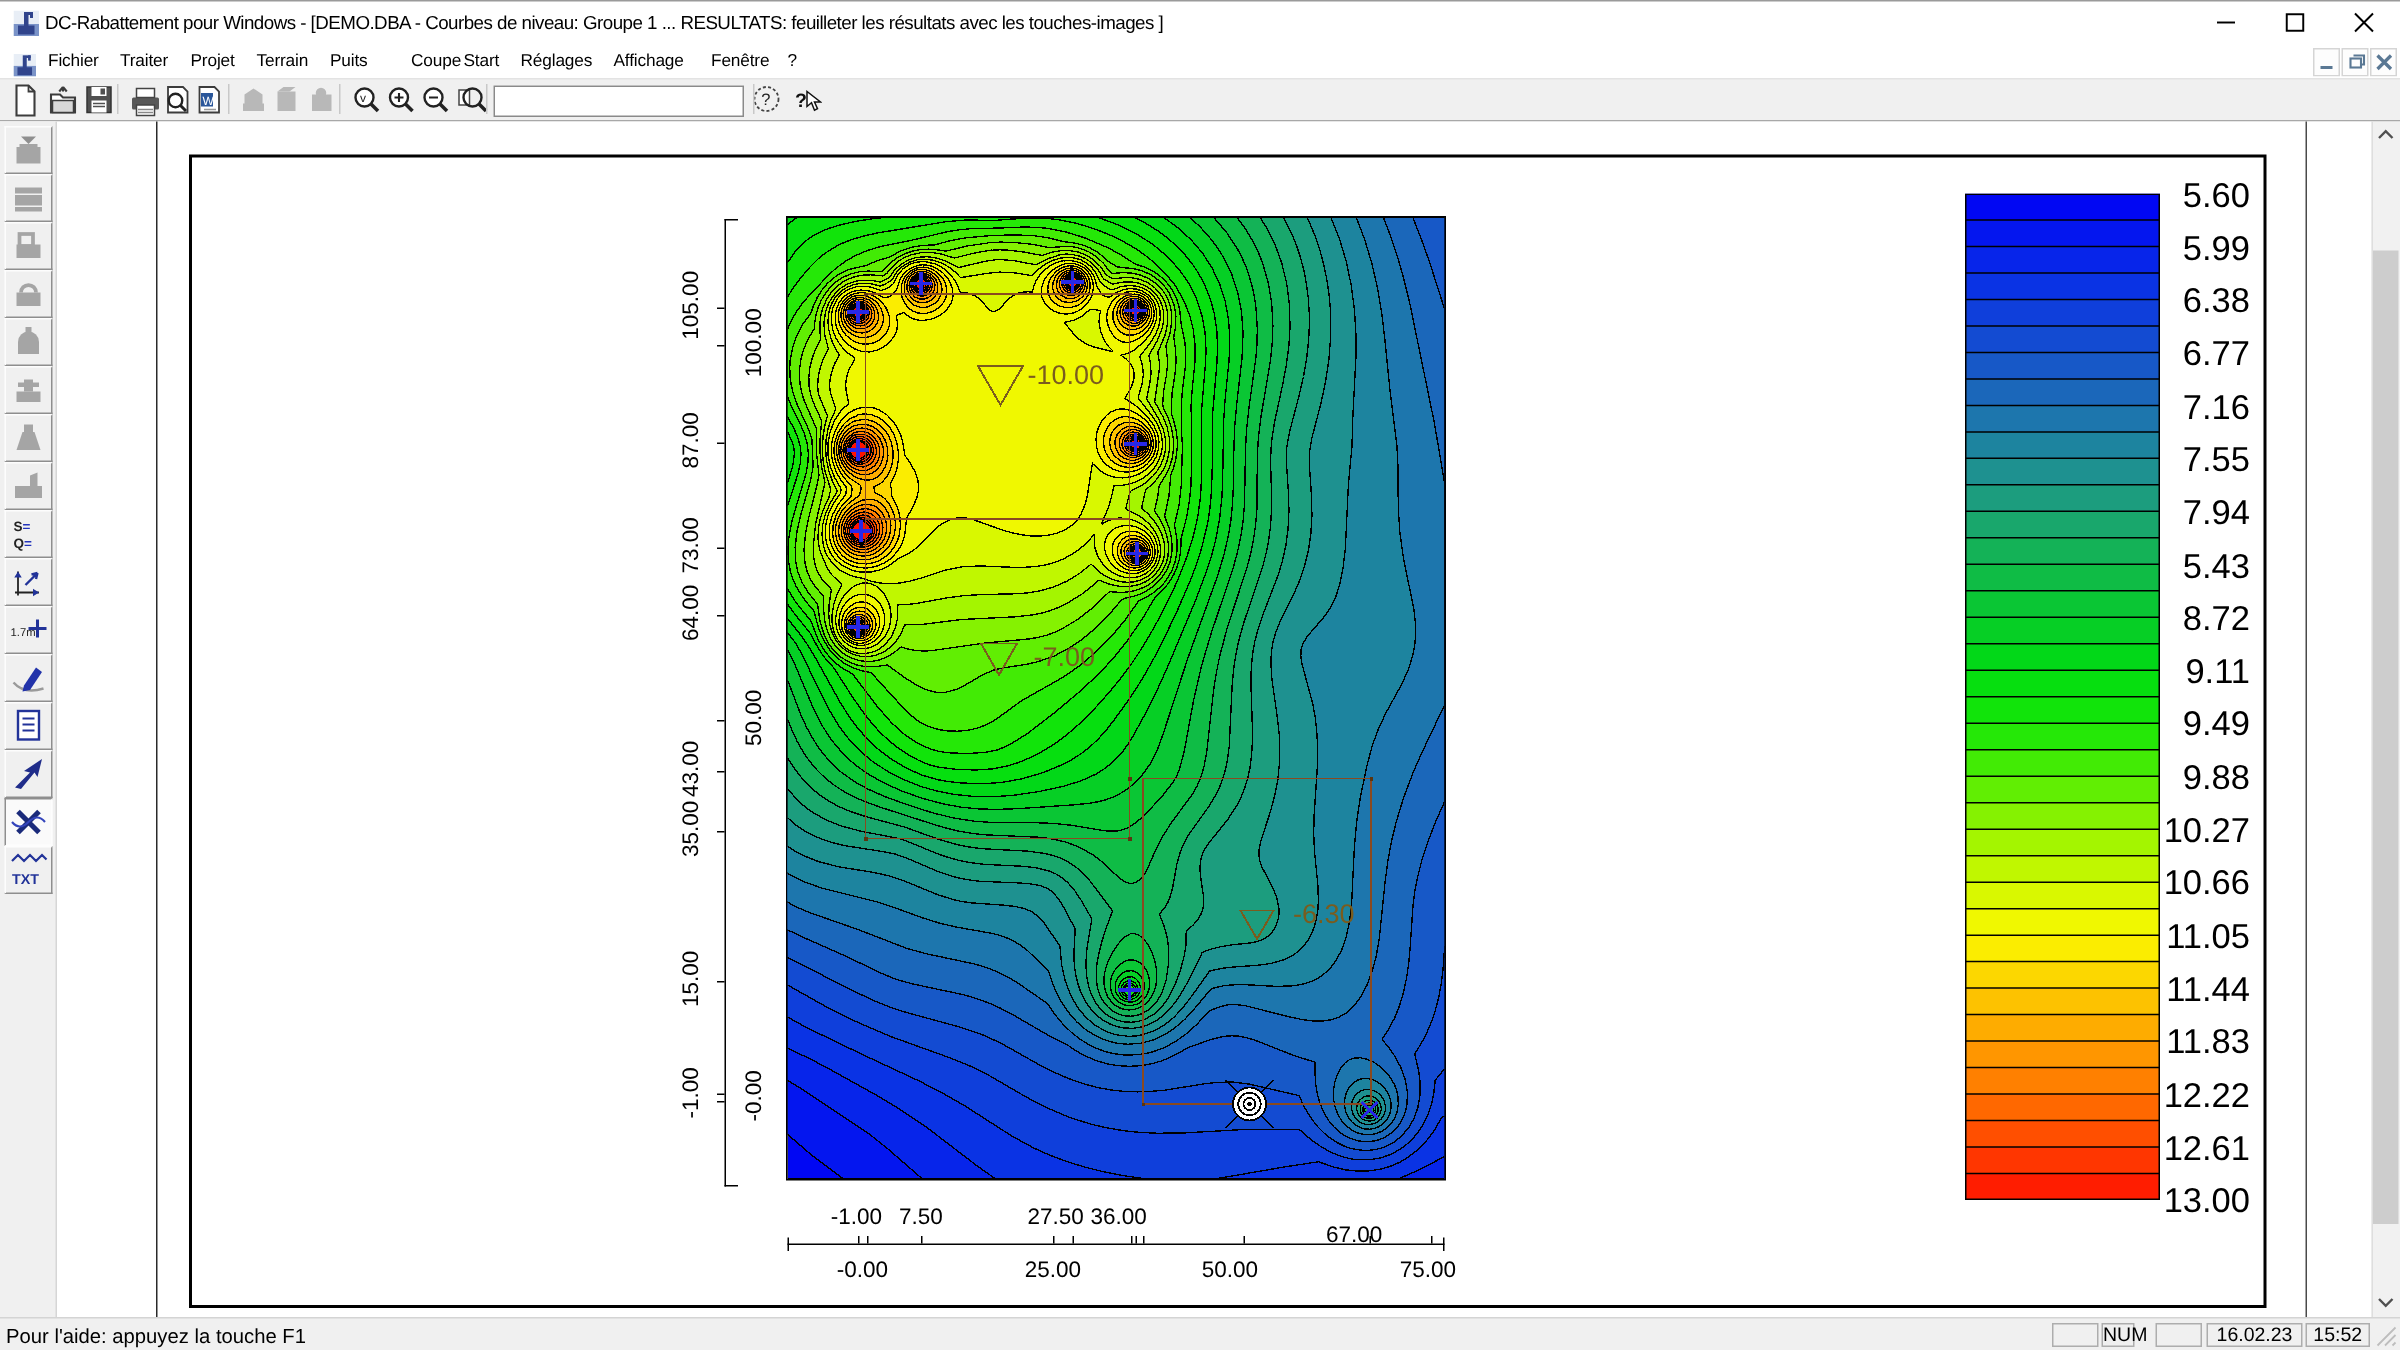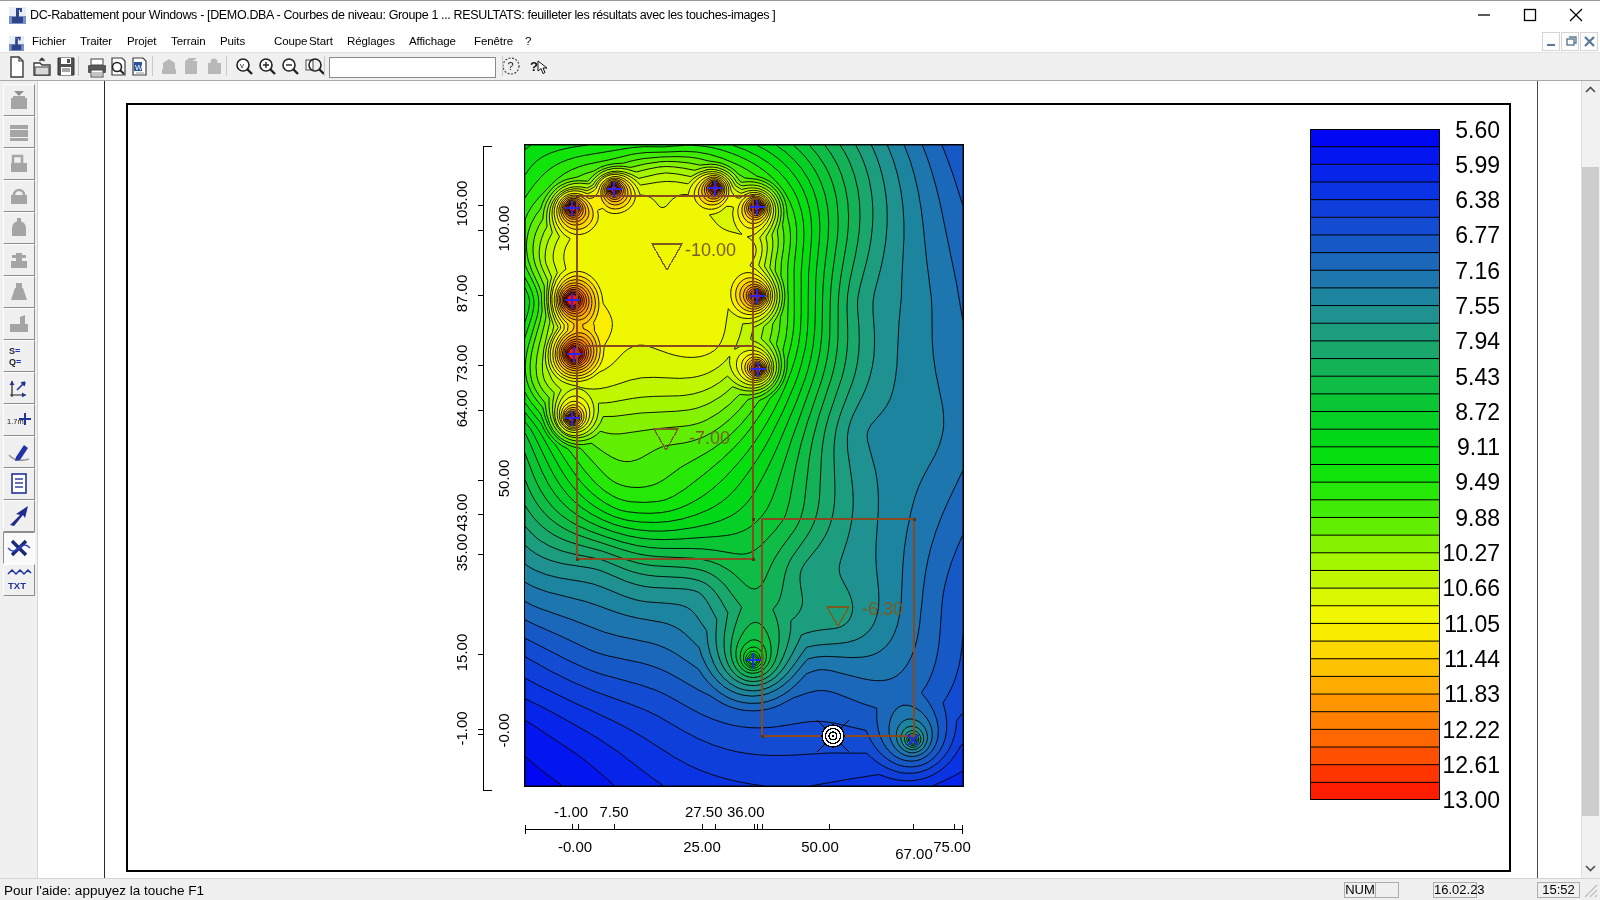--- a/index.html
+++ b/index.html
@@ -232,23 +232,23 @@
 <svg class="abs" style="left:1583px;top:84px" width="15" height="12" viewBox="0 0 15 12">
     <path d="M3 8 L7.5 3.5 L12 8" fill="none" stroke="#505050" stroke-width="1.6"></path>
   </svg>
 <div class="abs" id="sthumb"></div>
 <svg class="abs" style="left:1583px;top:862px" width="15" height="12" viewBox="0 0 15 12">
     <path d="M3 4 L7.5 8.5 L12 4" fill="none" stroke="#505050" stroke-width="1.6"></path>
   </svg>
 <div class="abs" id="statusbar"></div>
 <div class="abs" style="left:4px;top:883px;font-size:13.5px;color:#000">Pour l'aide: appuyez la touche F1</div>
 <div class="abs spanel" style="left:1368px;width:31px"></div>
-<div class="abs spanel" style="left:1344px;width:32px">NUM</div>
+<div class="abs spanel" style="left:1401px;width:22px">NUM</div>
 <div class="abs spanel" style="left:1437px;width:31px"></div>
-<div class="abs spanel" style="left:1433px;width:44px">16.02.23</div>
+<div class="abs spanel" style="left:1471px;width:64px">16.02.23</div>
 <div class="abs spanel" style="left:1537px;width:43px">15:52</div>
 <svg class="abs" style="left:1584px;top:884px" width="14" height="14" viewBox="0 0 14 14">
     <path d="M13 1 L1 13 M13 6 L6 13 M13 11 L11 13" stroke="#bdbdbd" stroke-width="1.2"></path>
   </svg>
 
 <div class="abs tick" style="left:525px;top:829px;width:438px;height:1px"></div>
 <div class="abs tick" style="left:525px;top:825px;width:1px;height:9px"></div>
 <div class="abs tick" style="left:962px;top:825px;width:1px;height:9px"></div>
 <div class="abs tick" style="left:571.5px;top:824px;width:1px;height:5px"></div>
 <div class="abs tick" style="left:578.0px;top:824px;width:1px;height:5px"></div>
@@ -258,21 +258,21 @@
 <div class="abs tick" style="left:753.5px;top:824px;width:1px;height:5px"></div>
 <div class="abs tick" style="left:757.0px;top:824px;width:1px;height:5px"></div>
 <div class="abs tick" style="left:762.0px;top:824px;width:1px;height:5px"></div>
 <div class="abs tick" style="left:828.5px;top:824px;width:1px;height:5px"></div>
 <div class="abs tick" style="left:912.5px;top:824px;width:1px;height:5px"></div>
 <div class="abs tick" style="left:954.0px;top:824px;width:1px;height:5px"></div>
 <div class="abs axlab" style="left:571px;top:803px;width:60px;text-align:center;margin-left:-30px">-1.00</div>
 <div class="abs axlab" style="left:614px;top:803px;width:60px;text-align:center;margin-left:-30px">7.50</div>
 <div class="abs axlab" style="left:715px;top:803px;width:60px;text-align:left;margin-left:-30px">27.50</div>
 <div class="abs axlab" style="left:757px;top:803px;width:60px;text-align:left;margin-left:-30px">36.00</div>
-<div class="abs axlab" style="left:914px;top:845px;width:60px;text-align:center;margin-left:-30px">67.00</div>
+<div class="abs axlab" style="left:914px;top:815px;width:60px;text-align:left;margin-left:-30px">67.00</div>
 <div class="abs axlab" style="left:575px;top:838px;width:60px;text-align:center;margin-left:-30px">-0.00</div>
 <div class="abs axlab" style="left:702px;top:838px;width:60px;text-align:center;margin-left:-30px">25.00</div>
 <div class="abs axlab" style="left:820px;top:838px;width:60px;text-align:center;margin-left:-30px">50.00</div>
 <div class="abs axlab" style="left:952px;top:838px;width:60px;text-align:center;margin-left:-30px">75.00</div>
 <div class="abs tick" style="left:483px;top:146px;width:1px;height:645px"></div>
 <div class="abs tick" style="left:483px;top:146px;width:9px;height:1px"></div>
 <div class="abs tick" style="left:483px;top:790px;width:9px;height:1px"></div>
 <div class="abs tick" style="left:478px;top:205px;width:5px;height:1px"></div>
 <div class="abs tick" style="left:478px;top:230px;width:5px;height:1px"></div>
 <div class="abs tick" style="left:478px;top:295px;width:5px;height:1px"></div>

